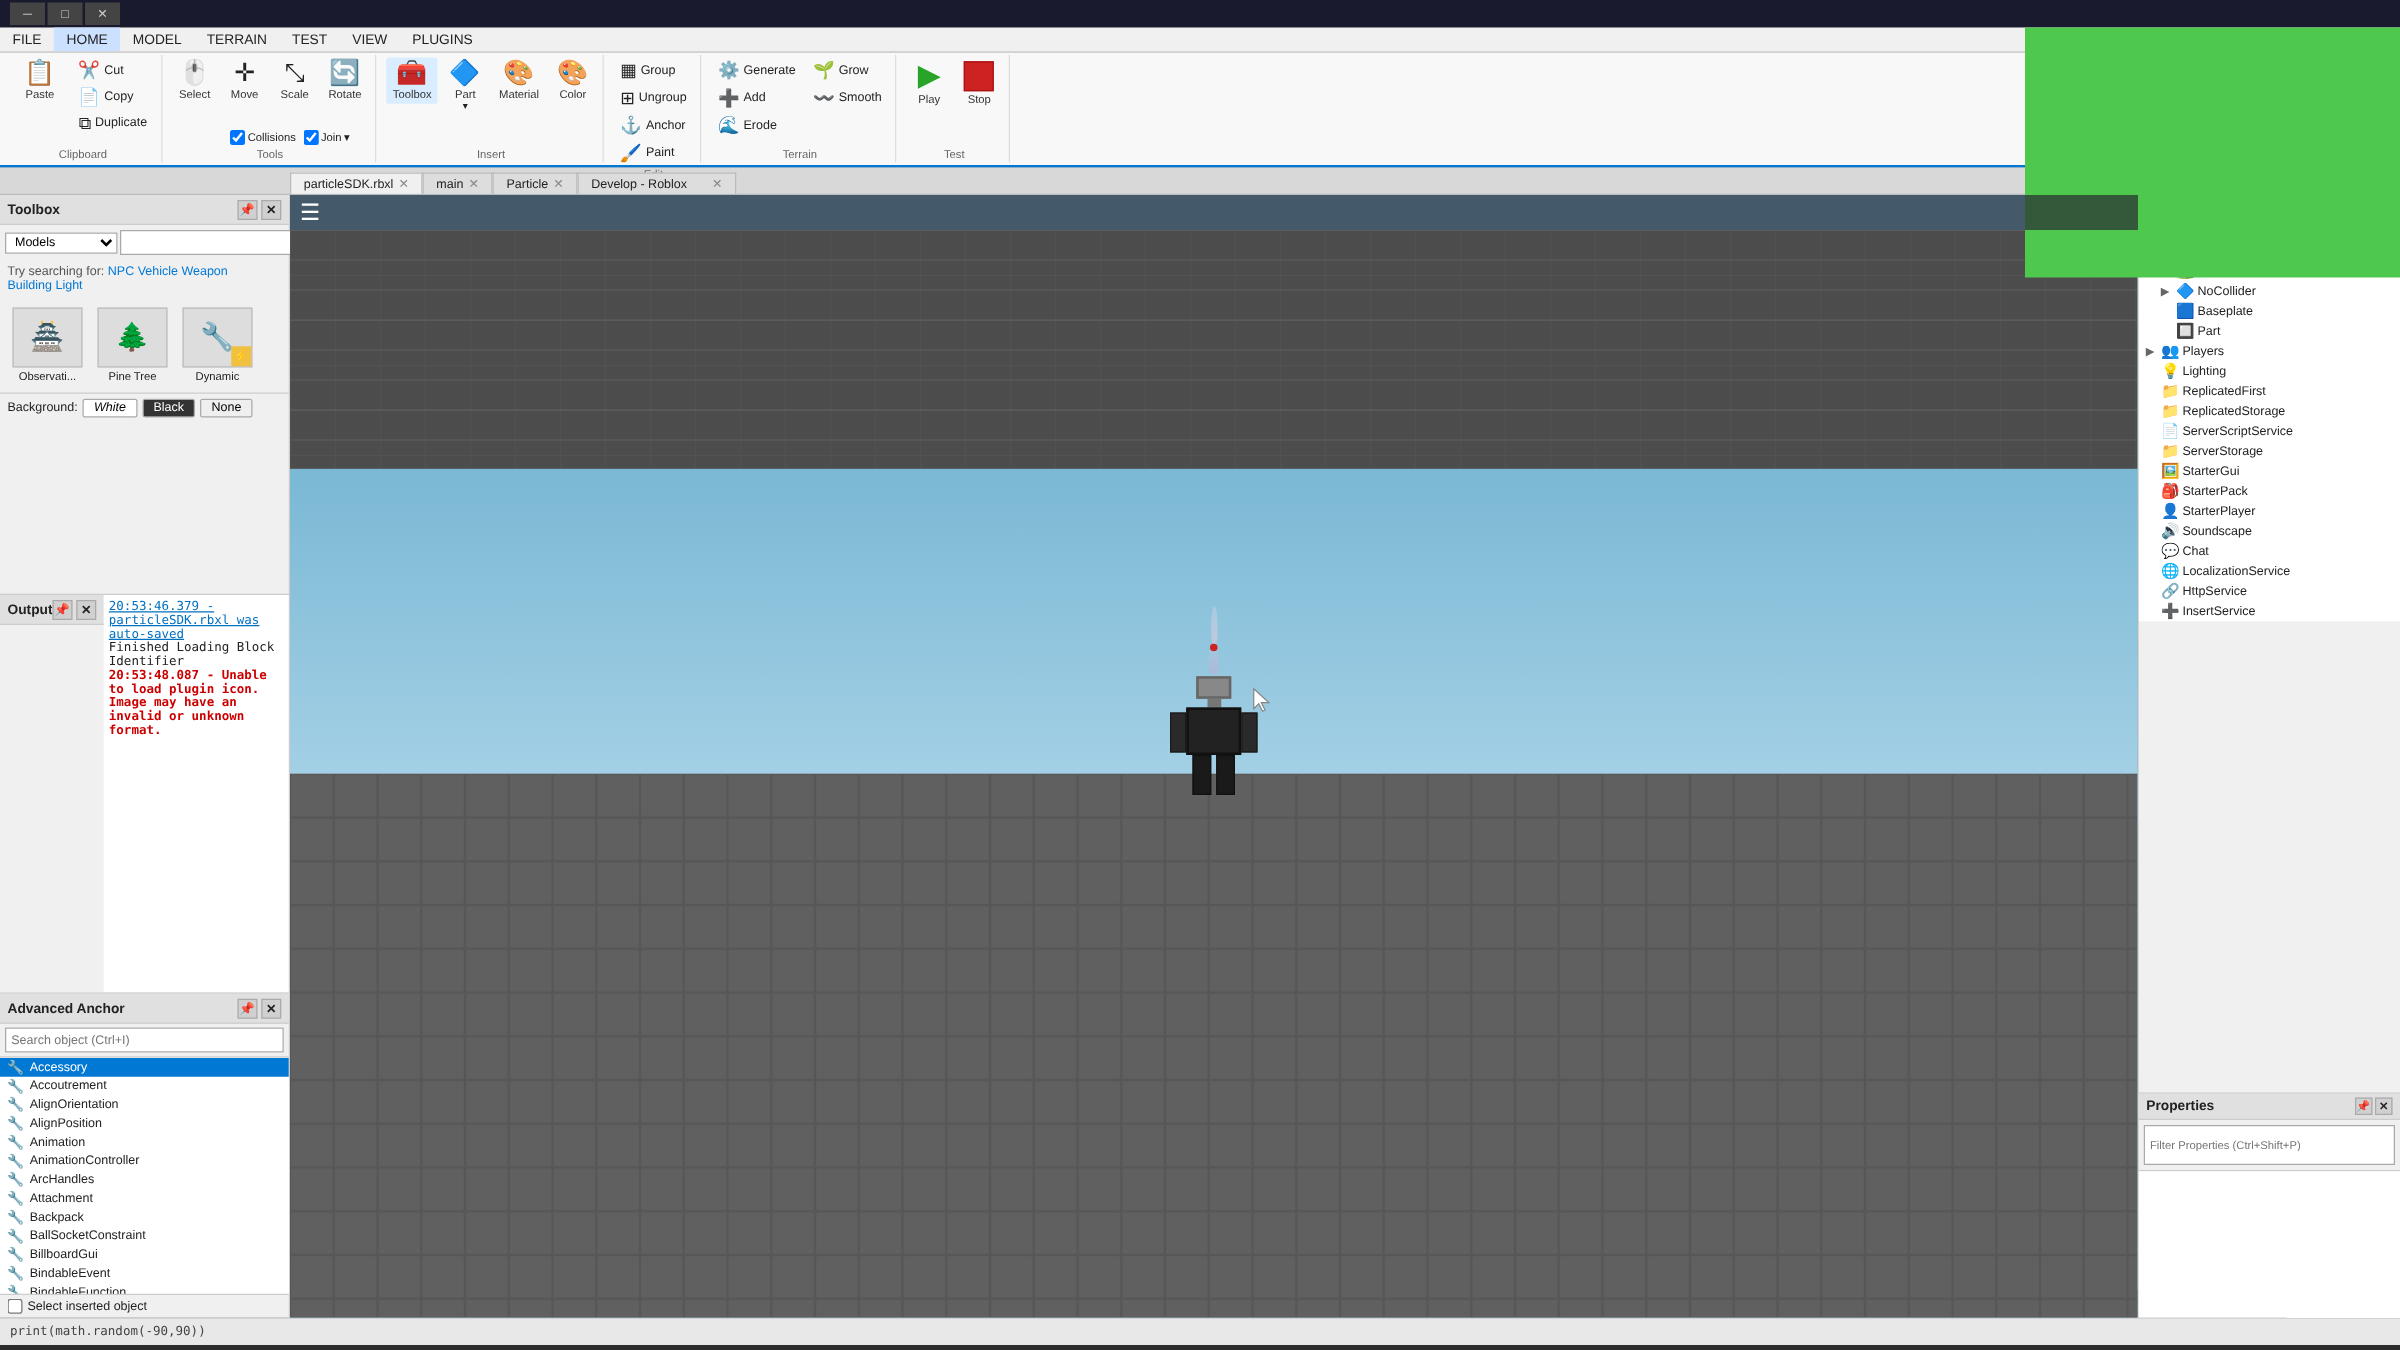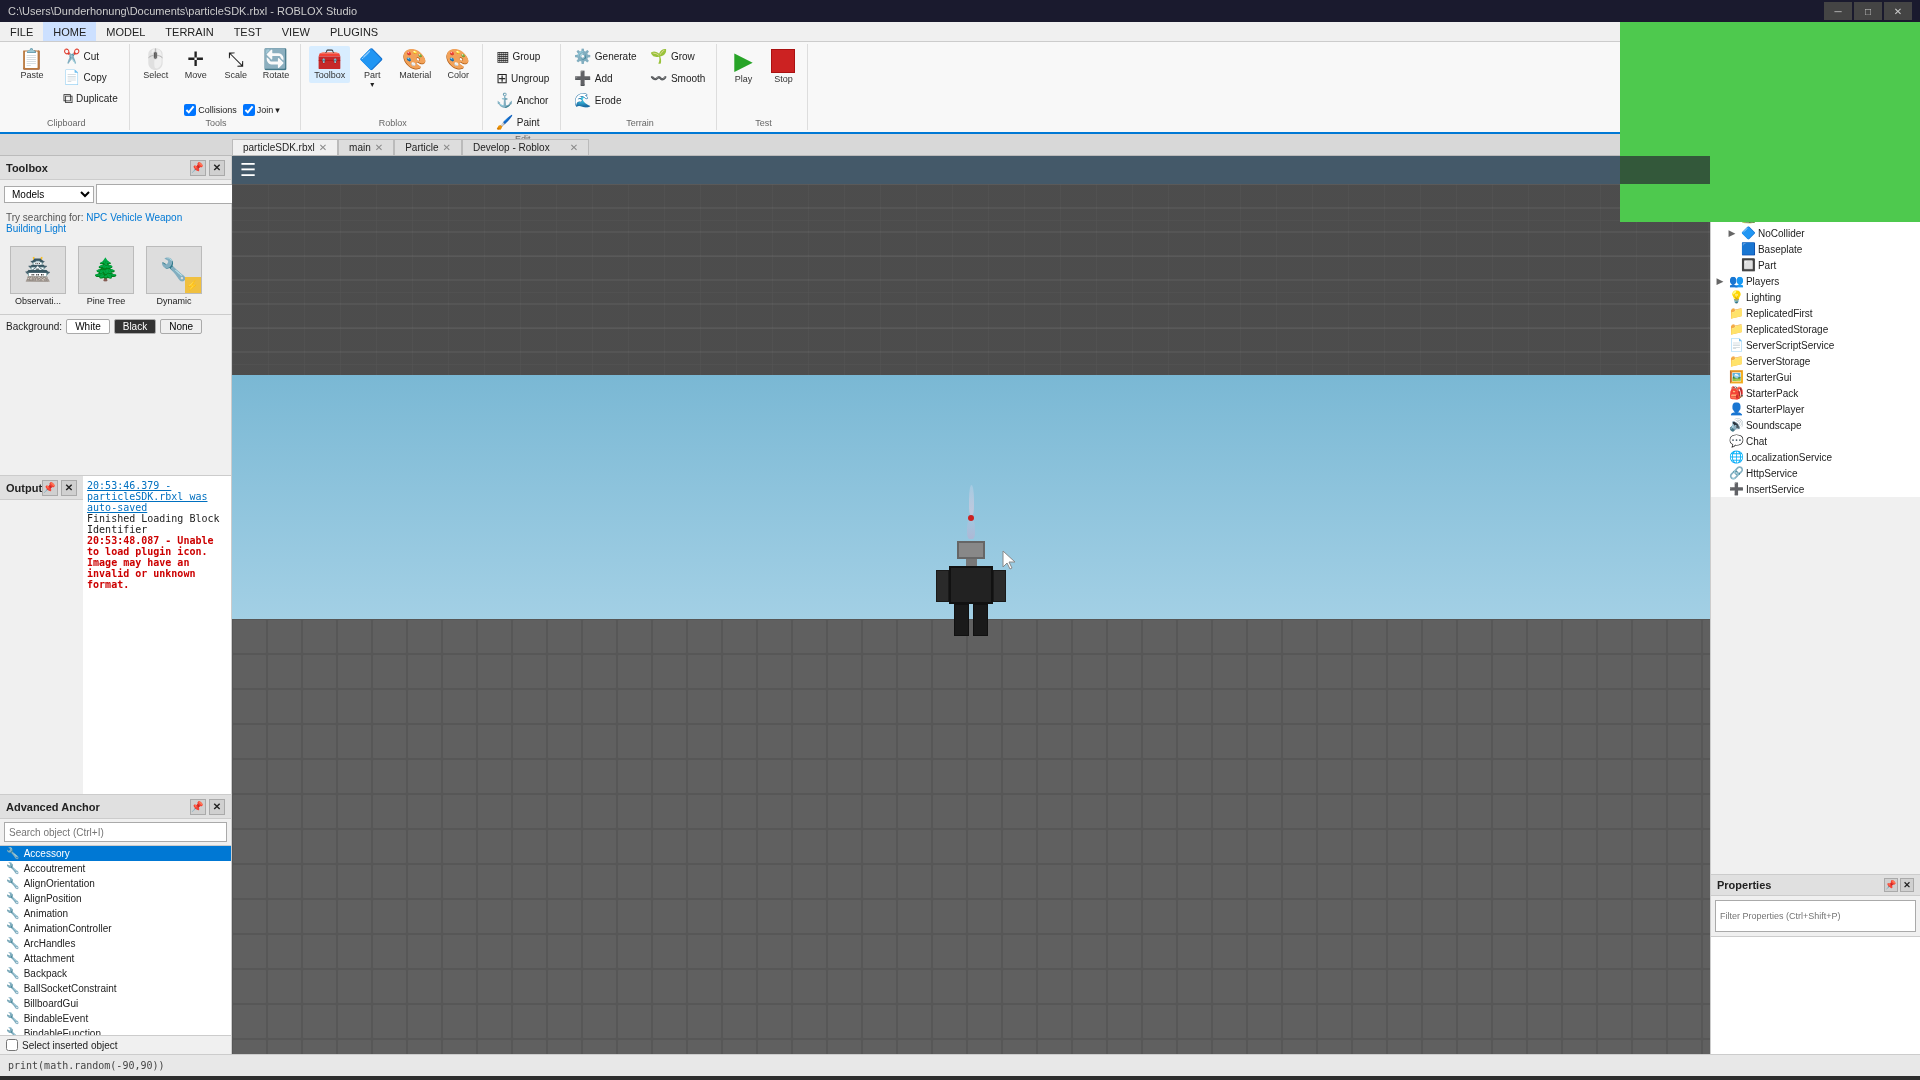--- a/index.html
+++ b/index.html
@@ -45,21 +45,21 @@
     #toolbox-search select { font-size: 10px; border: 1px solid #aaa; background: white; padding: 1px 3px; width: 90px; }
     #toolbox-search input { flex: 1; font-size: 10px; border: 1px solid #aaa; padding: 1px 4px; height: 20px; }
     .try-searching { padding: 4px 6px; font-size: 10px; color: #555; }
     .try-searching a { color: #0078d4; text-decoration: none; cursor: pointer; }
     #model-grid { display: flex; flex-wrap: wrap; gap: 8px; padding: 8px; overflow-y: auto; }
     .model-item { display: flex; flex-direction: column; align-items: center; width: 60px; cursor: pointer; }
     .model-thumb { width: 56px; height: 48px; background: #ddd; border: 1px solid #bbb; display: flex; align-items: center; justify-content: center; font-size: 22px; }
     .model-name { font-size: 9px; text-align: center; margin-top: 2px; word-break: break-word; }
     #bg-selector { padding: 4px 6px; display: flex; align-items: center; gap: 4px; font-size: 10px; border-top: 1px solid #ccc; }
     .bg-btn { padding: 1px 8px; border: 1px solid #aaa; cursor: pointer; font-size: 10px; border-radius: 2px; }
-    .bg-btn.active-white { background: white; }
+    .bg-btn.active-white { background: white; font-style: italic; }
     .bg-btn.active-black { background: #333; color: white; }
 
     
     #output-panel { flex: 1; display: flex; flex-direction: row; overflow: hidden; }
     #output-content { flex: 1; padding: 4px; overflow-y: auto; background: white; font-size: 10px; font-family: Consolas, monospace; }
     .output-blue { color: #0070c0; text-decoration: underline; }
     .output-red { color: #cc0000; font-weight: bold; }
     .output-black { color: #222; }
 
     
@@ -115,21 +115,20 @@
 
     
     ::-webkit-scrollbar { width: 8px; height: 8px; }
     ::-webkit-scrollbar-track { background: #e0e0e0; }
     ::-webkit-scrollbar-thumb { background: #aaa; border-radius: 2px; }
   </style>
 </head>
 <body>
 
 <div id="titlebar">
-  <span class="title">C:\Users\Dunderhonung\Documents\particleSDK.rbxl - ROBLOX Studio</span>
   <div class="win-controls">
     <button class="win-btn">─</button>
     <button class="win-btn">□</button>
     <button class="win-btn close-btn">✕</button>
   </div>
 </div>
 
 <div id="menubar">
   <div class="menu-item">FILE</div>
   <div class="menu-item active">HOME</div>
@@ -217,21 +216,21 @@
         </div>
         <div class="ribbon-btn">
           <span class="icon">🎨</span>
           <span class="label">Material</span>
         </div>
         <div class="ribbon-btn">
           <span class="icon">🎨</span>
           <span class="label">Color</span>
         </div>
       </div>
-      <span class="ribbon-group-label">Roblox</span>
+      <span class="ribbon-group-label">Insert</span>
     </div>
 
     <div class="ribbon-group">
       <div class="ribbon-group-content">
         <div style="display:flex;flex-direction:column;gap:2px;">
           <div class="ribbon-btn-sm">
             <span class="icon">▦</span>
             <span>Group</span>
           </div>
           <div class="ribbon-btn-sm">

